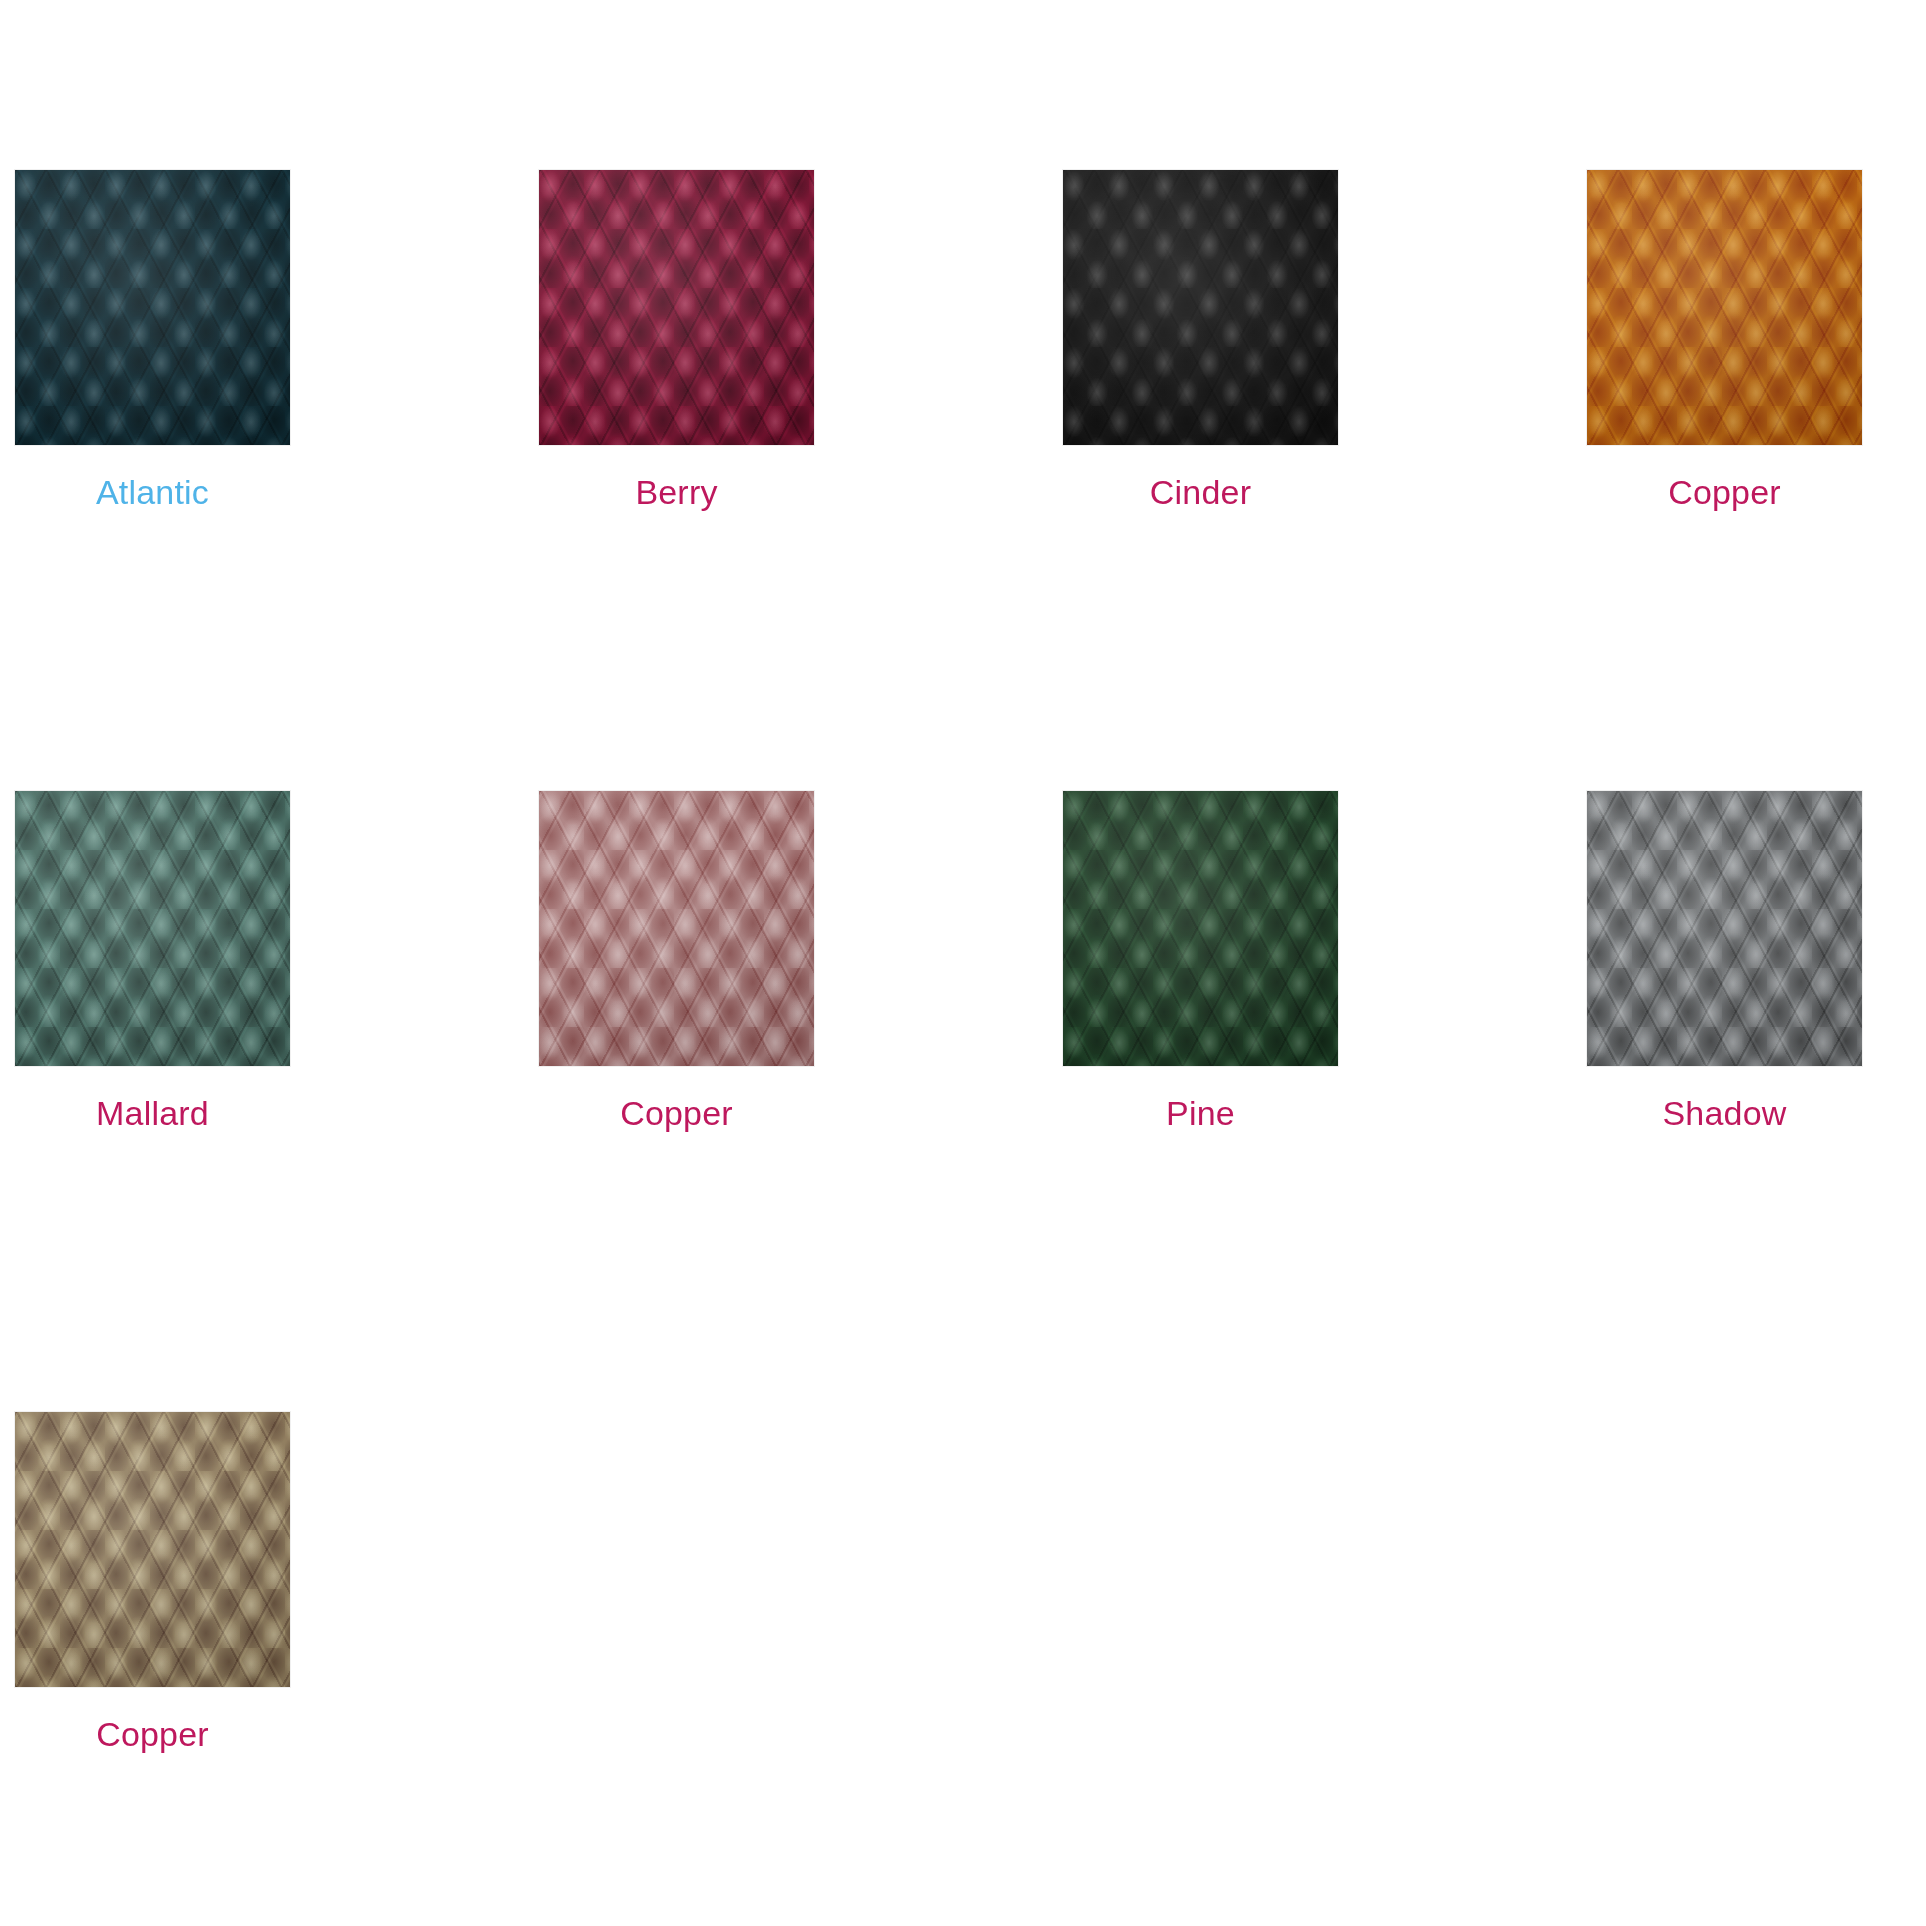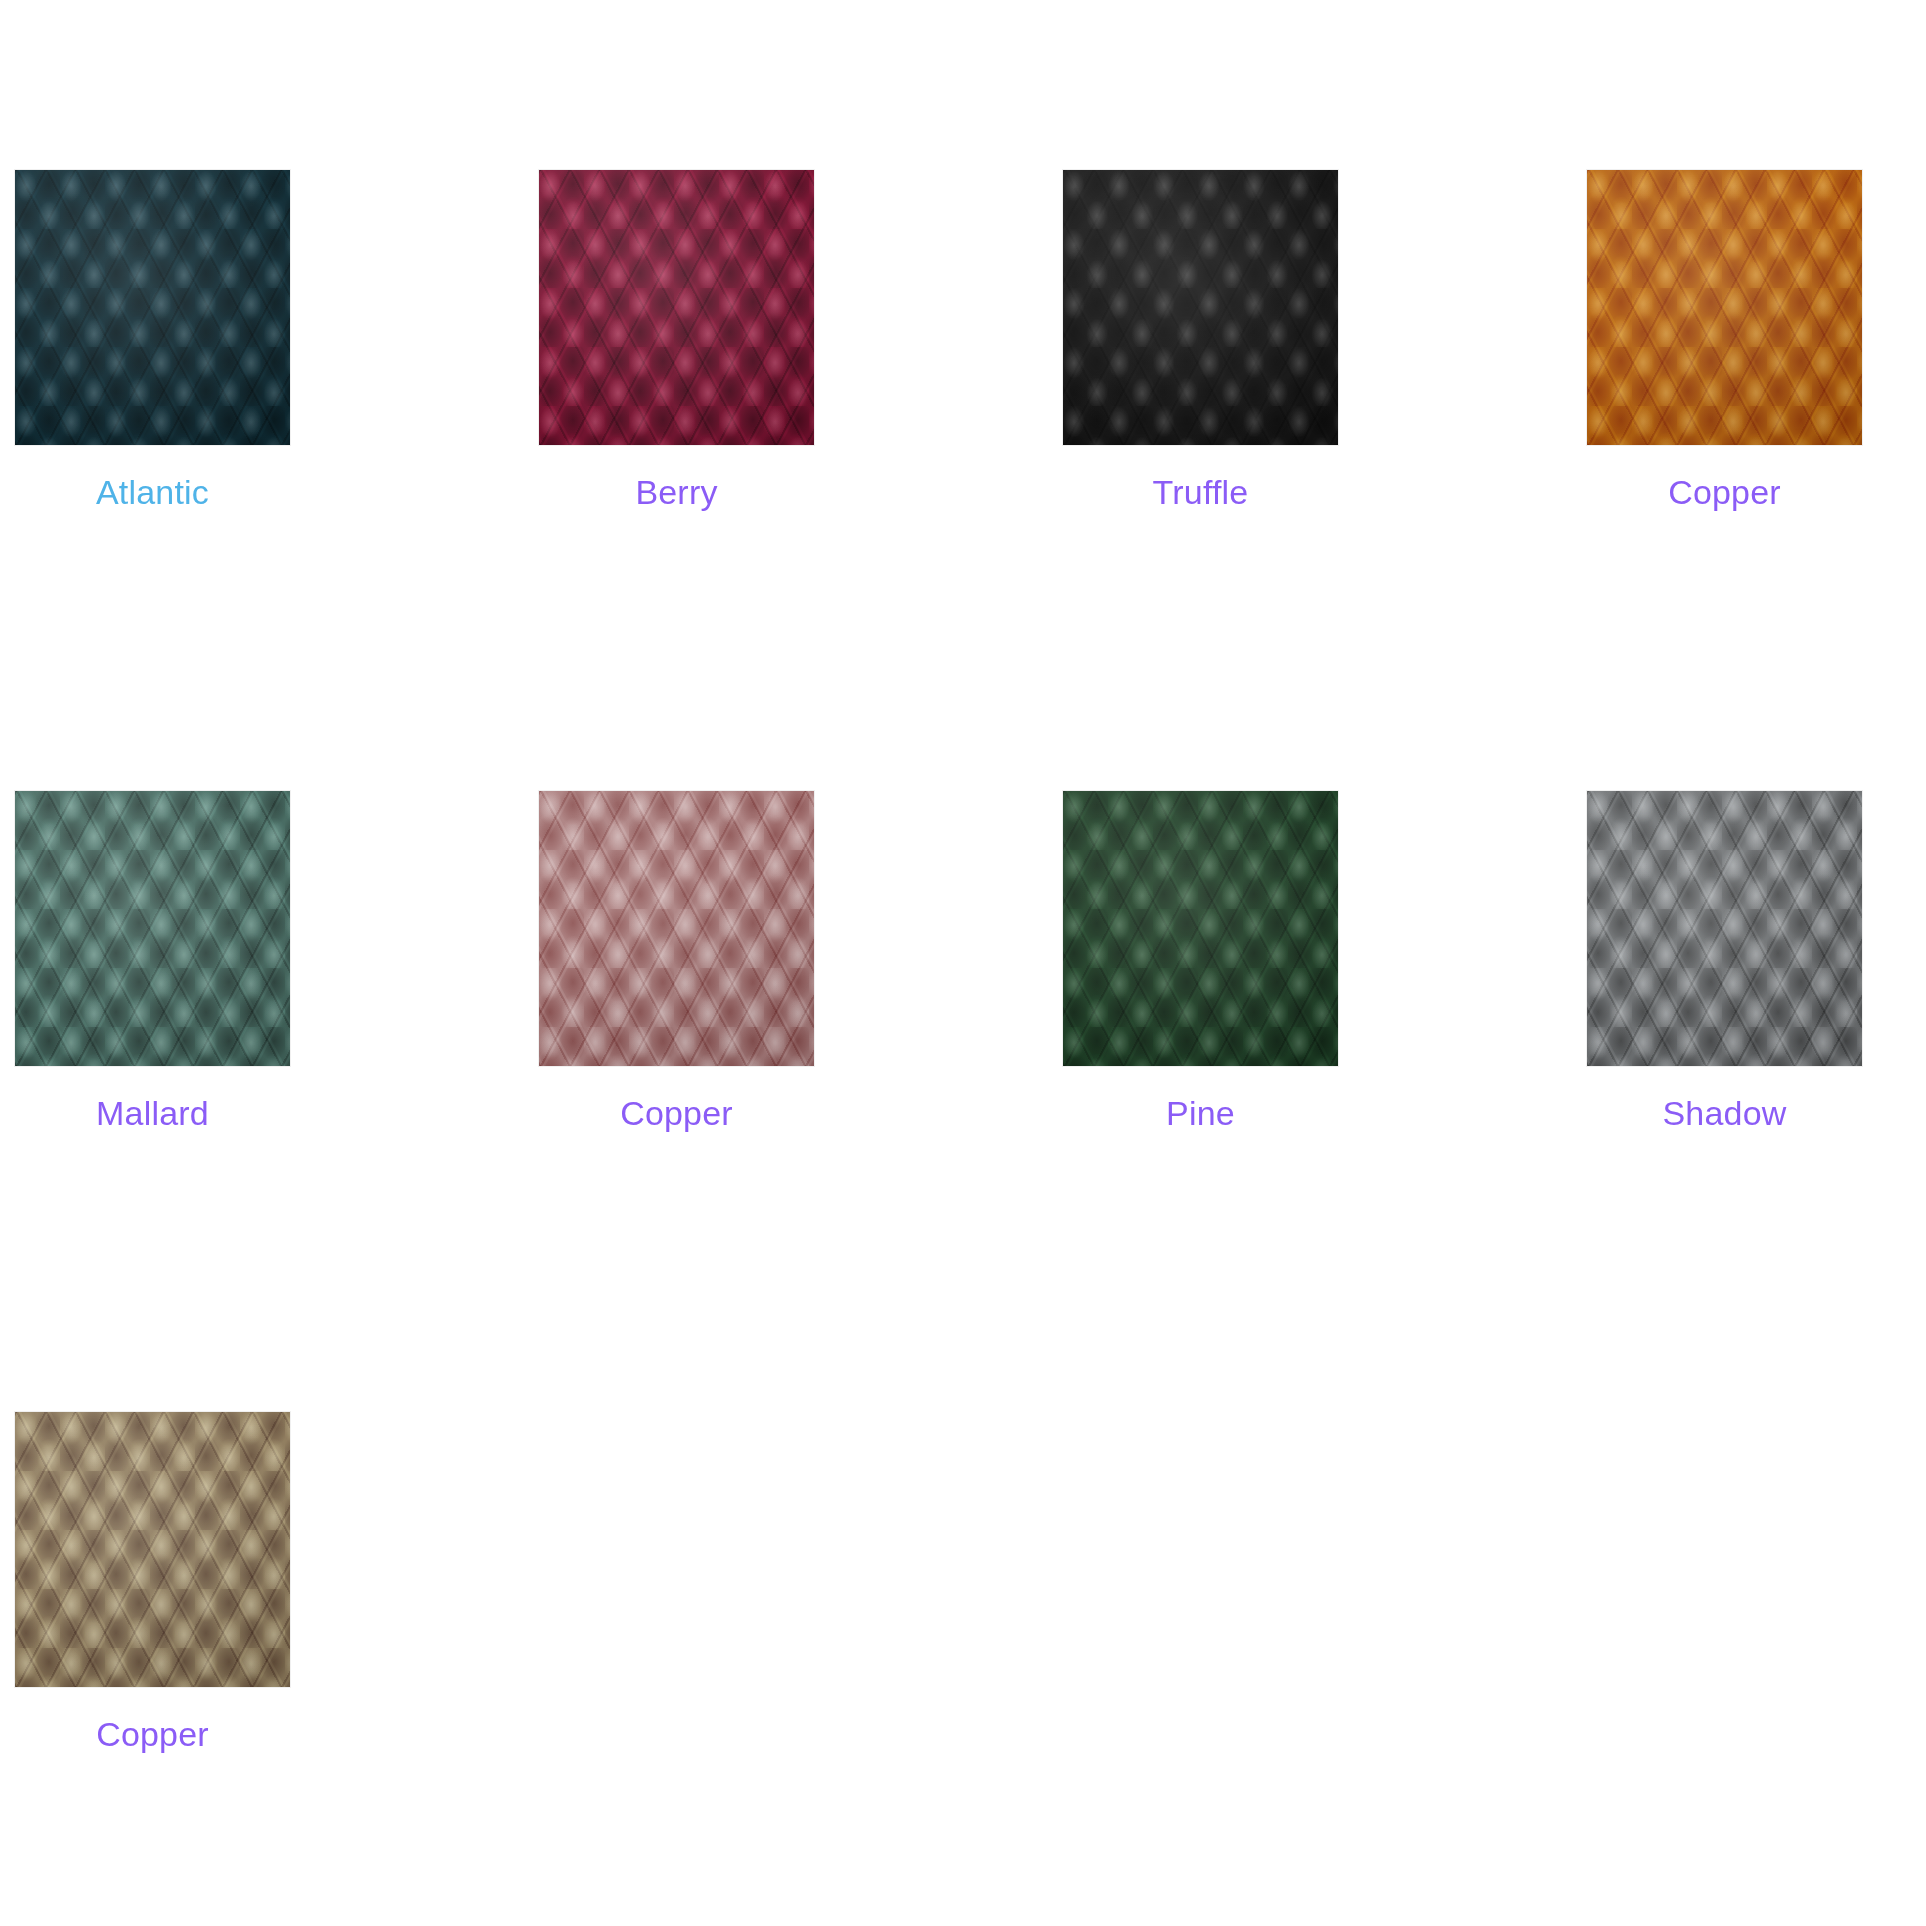--- a/index.html
+++ b/index.html
@@ -82,21 +82,21 @@
     background:
       radial-gradient(ellipse 337px 297px at 42% 38%, rgba(255,255,255,0.13) 0%, rgba(255,255,255,0) 66%),
       linear-gradient(155deg, rgba(255,255,255,0.05) 0%, rgba(0,0,0,0.00) 38%, rgba(0,0,0,0.12) 100%);
   }
 
   .swatch-label {
     margin-top: 28px;
     text-align: center;
     font-size: 34px;
     line-height: 1.15;
-    color: #8b5cf6;
+    color: #be185d;
     font-weight: 400;
     letter-spacing: 0.2px;
   }
   .swatch-cell.selected .swatch-label { color: #4FB3E8; }
 </style>
 </head>
 <body style="background: rgb(255, 255, 255);">
 
 <div id="swatch-grid">
     <div class="swatch-cell selected">
@@ -114,21 +114,21 @@
         <div class="sheen"></div>
       </div>
       <div class="swatch-label">Berry</div>
     </div>
     <div class="swatch-cell">
       <div class="swatch-tile" style="background-color: rgb(19, 19, 19);">
         <div class="tex"></div>
         <div class="tex2"></div>
         <div class="sheen"></div>
       </div>
-      <div class="swatch-label">Truffle</div>
+      <div class="swatch-label">Cinder</div>
     </div>
     <div class="swatch-cell">
       <div class="swatch-tile" style="background-color: rgb(181, 96, 13);">
         <div class="tex"></div>
         <div class="tex2"></div>
         <div class="sheen"></div>
       </div>
       <div class="swatch-label">Copper</div>
     </div>
     <div class="swatch-cell">

